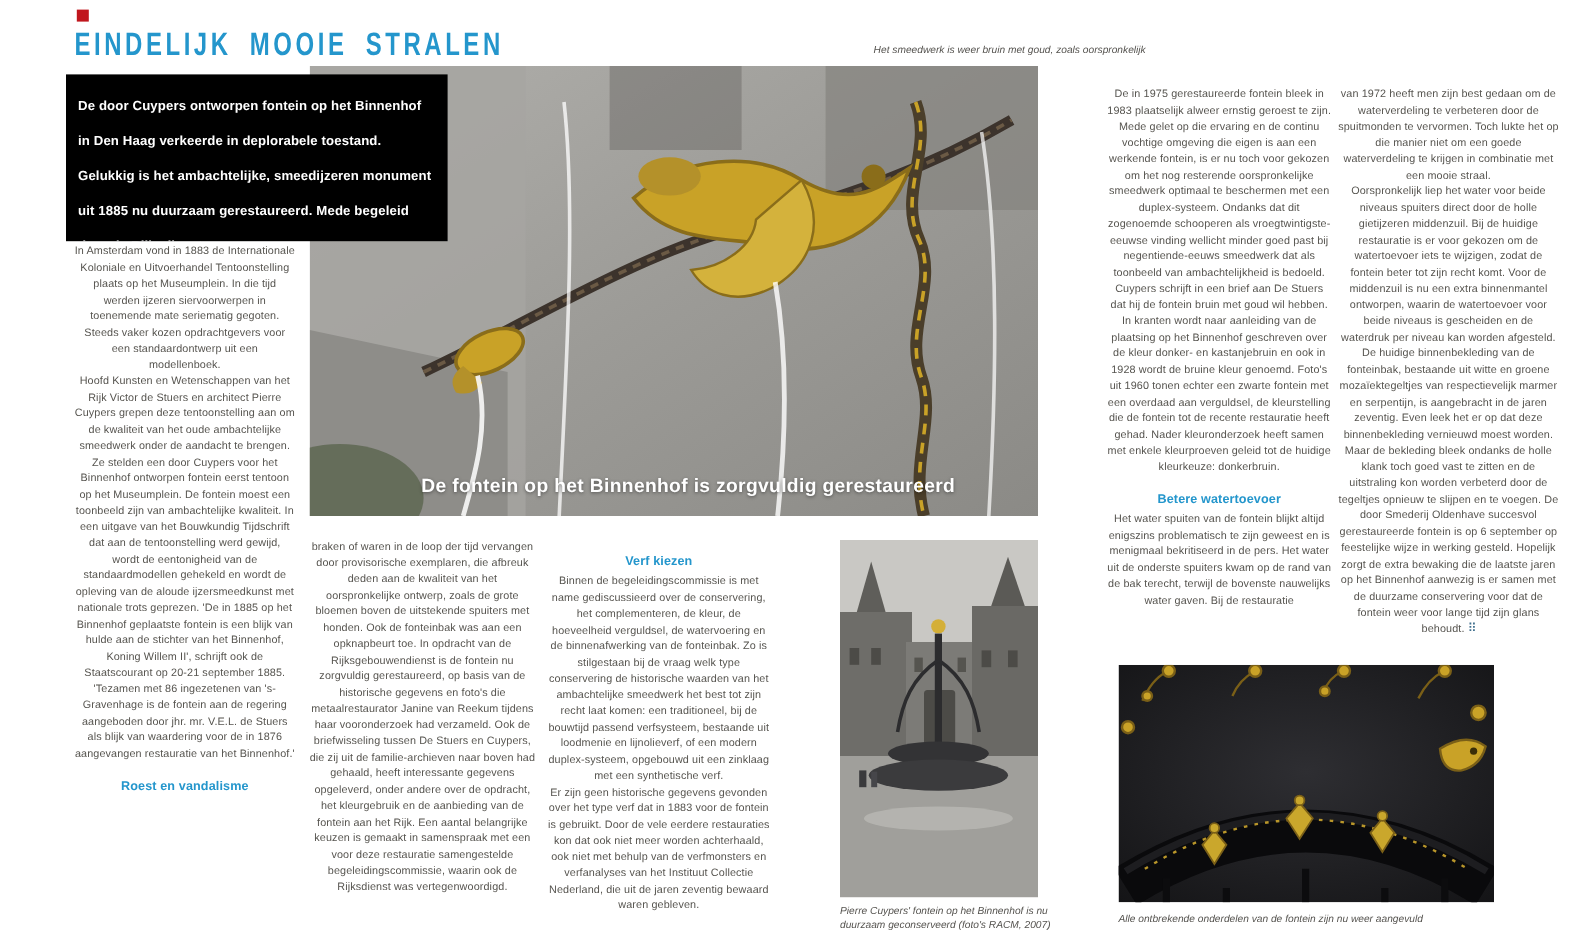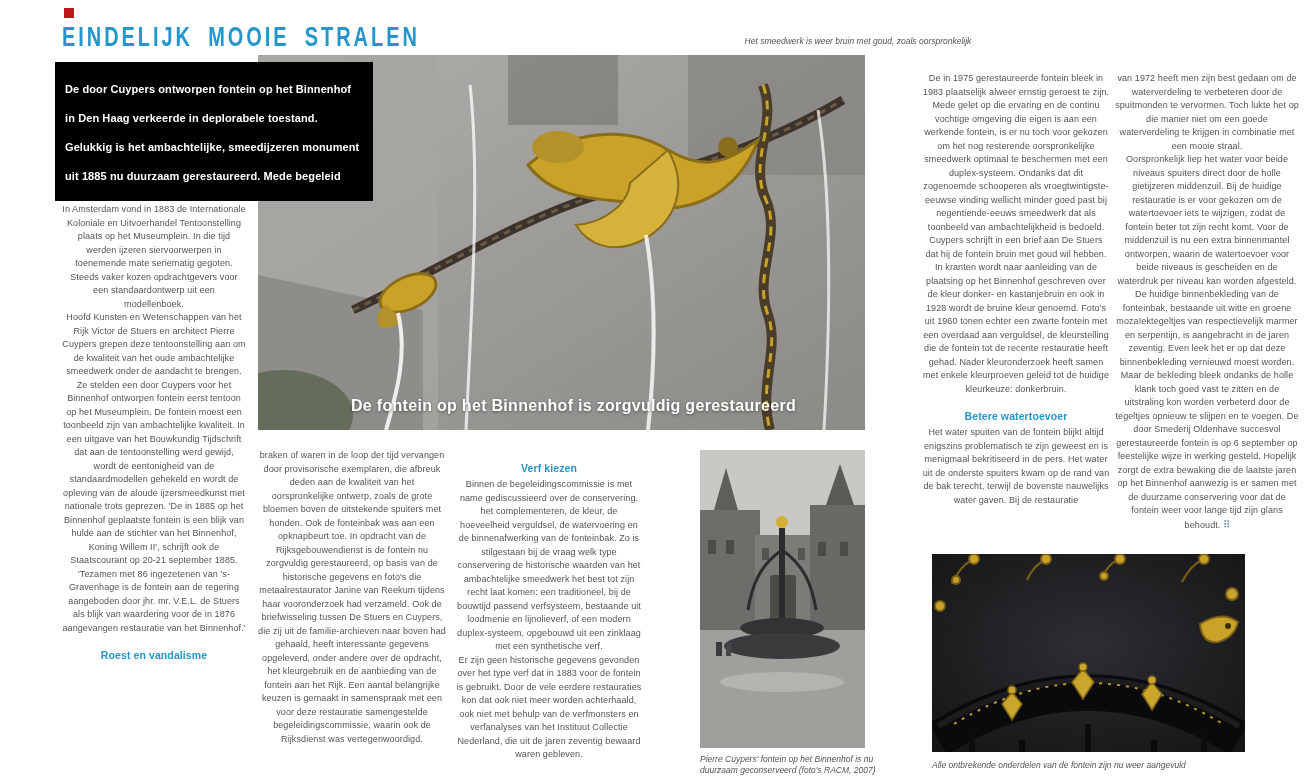--- a/index.html
+++ b/index.html
@@ -31,21 +31,21 @@
   .main-photo svg{display:block;}
   .overlay-caption{
     position:absolute;left:0;right:0;bottom:15px;text-align:center;color:#ffffff;
     font-weight:bold;font-size:16px;letter-spacing:.3px;text-shadow:0 1px 3px rgba(0,0,0,.45);margin-left:24px;
   }
   .courtyard-photo{left:700px;top:450px;width:165px;height:298px;overflow:hidden;}
   .crown-photo{left:932px;top:554px;width:313px;height:198px;overflow:hidden;}
 
   
   .caption{font-style:italic;font-size:8.5px;line-height:11px;color:#55534f;}
-  .caption-top-right{left:728px;top:36px;width:260px;white-space:nowrap;text-align:center;}
+  .caption-top-right{left:728px;top:36px;width:260px;white-space:nowrap;}
   .caption-courtyard{left:700px;top:754px;width:180px;}
   .caption-crown{left:932px;top:760px;width:320px;white-space:nowrap;}
 
   
   .col{color:#56544f;font-size:9px;line-height:13.5px;letter-spacing:.1px;text-align:center;}
   .col h2{color:#2496cc;font-size:10.5px;line-height:12px;margin:14px 0 4px;font-weight:bold;}
   .col h2.first{margin-top:13px;}
   .col-1{left:62px;top:203px;width:184px;}
   .col-2{left:258px;top:449px;width:188px;}
   .col-3{left:455px;top:449px;width:188px;}

